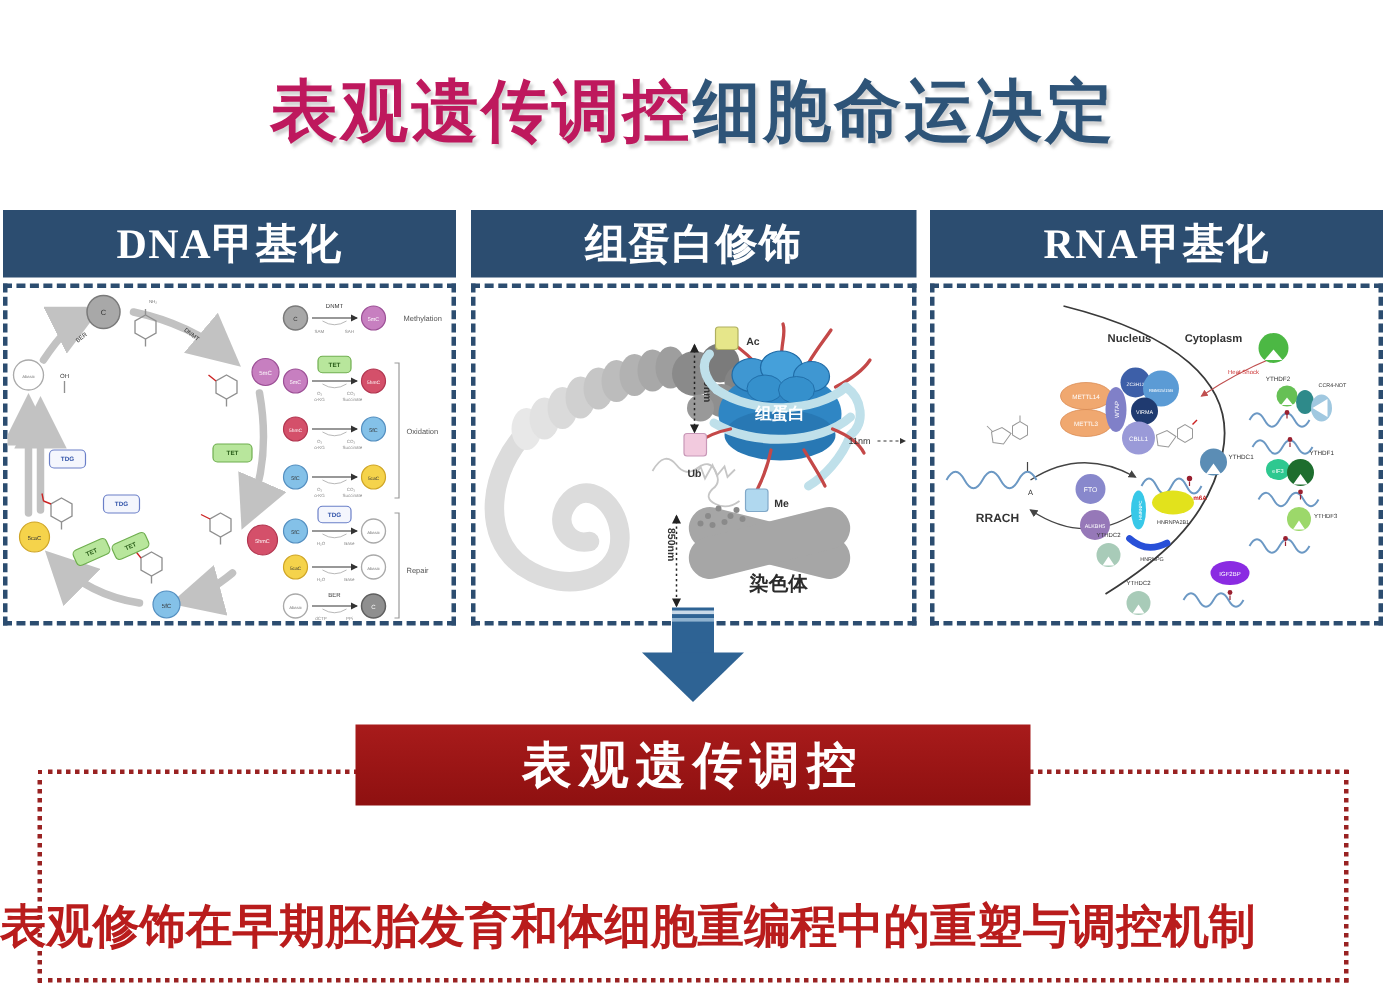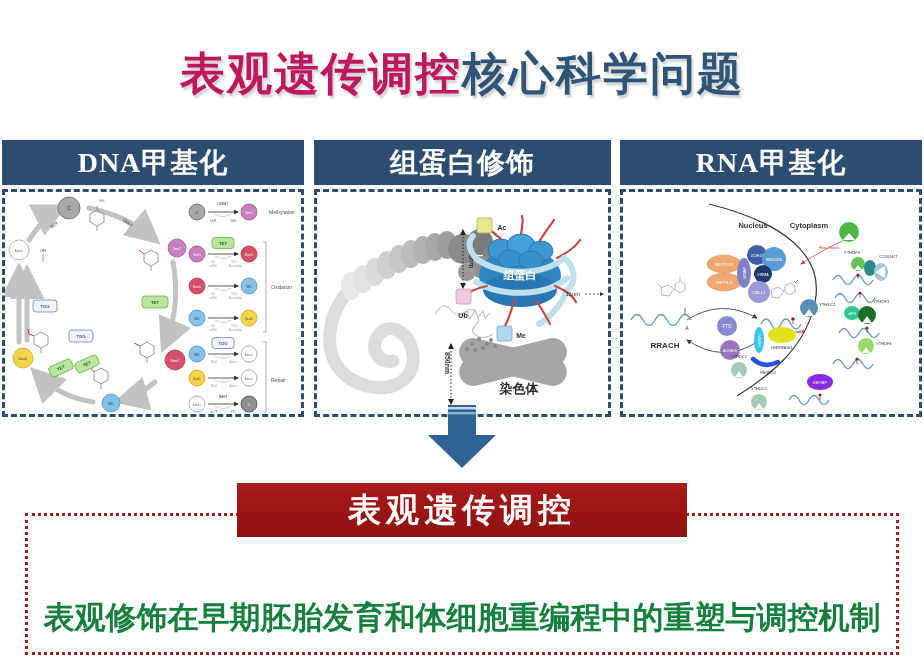--- a/index.html
+++ b/index.html
@@ -19,22 +19,22 @@
         font-size:28px;letter-spacing:1px;}
   .panel-body{margin-top:4px;height:228px;border:3px dashed #2c4d70;box-sizing:border-box;
         background:#fff;}
   .panel-body svg{display:block;width:100%;height:100%;}
   .down-arrow{position:absolute;left:422px;top:402px;width:80px;height:68px;}
   .banner{position:absolute;left:237px;top:483px;width:450px;height:54px;z-index:2;
         background:linear-gradient(#a81b1b,#8e1010);color:#fff;font-size:33px;font-weight:bold;
         display:flex;align-items:center;justify-content:center;letter-spacing:5px;}
   .question-box{position:absolute;left:25px;top:513px;width:874px;height:142px;z-index:1;
         border:3px dotted #992222;box-sizing:border-box;background:#fff;}
-  .question{position:absolute;left:0;top:566px;width:100%;text-align:center;z-index:2;
-        color:#15803d;font-size:31px;font-weight:bold;white-space:nowrap;}
+  .question{position:absolute;left:0;top:566px;width:100%;text-align:left;z-index:2;
+        color:#b91c1c;font-size:31px;font-weight:bold;white-space:nowrap;}
 
   
   svg text{font-family:"Liberation Sans",sans-serif;text-anchor:middle;fill:#333;}
   .as{text-anchor:start;}
   .t28{font-size:2.8px;} .t30{font-size:3px;} .t32{font-size:3.2px;} .t36{font-size:3.6px;}
   .t38{font-size:3.8px;} .t40{font-size:4px;} .t42{font-size:4.2px;} .t45{font-size:4.5px;}
   .t5{font-size:5px;} .t6{font-size:6px;} .t7b{font-size:7px;font-weight:bold;}
   .t75b{font-size:7.5px;font-weight:bold;} .t8b{font-size:8px;font-weight:bold;}
   .w{fill:#fff;} .red{fill:#cc2222;font-weight:bold;} .gray{fill:#777;}
 
@@ -87,21 +87,21 @@
   .f-dc2{fill:#a8cbb8;} .f-df2{fill:#4cb844;} .f-df2b{fill:#66c055;}
   .f-ccr1{fill:#2e8a8a;} .f-ccr2{fill:#a0c8e0;}
   .f-eif{fill:#2ec890;} .f-df1{fill:#1e6e2e;} .f-df3{fill:#9cd86a;}
   .f-igf{fill:#8a2be2;}
 </style>
 </head>
 <body>
 
 <div class="slide">
 
-  <h1 class="title"><span class="t-red">表观遗传调控</span><span class="t-blue">核心科学问题</span></h1>
+  <h1 class="title"><span class="t-red">表观遗传调控</span><span class="t-blue">细胞命运决定</span></h1>
 
   <section class="panel" id="panel-dna">
     <header class="panel-header">DNA甲基化</header>
     <div class="panel-body">
       <svg viewBox="0 0 296 222">
         <defs>
           <marker id="m-gray" markerWidth="7" markerHeight="7" refX="5" refY="3.5" orient="auto">
               <path d="M0,0L7,3.5L0,7Z" fill="#c2c2c2"></path>
             </marker>
           <marker id="m-dark" markerWidth="6" markerHeight="6" refX="5" refY="3" orient="auto">

